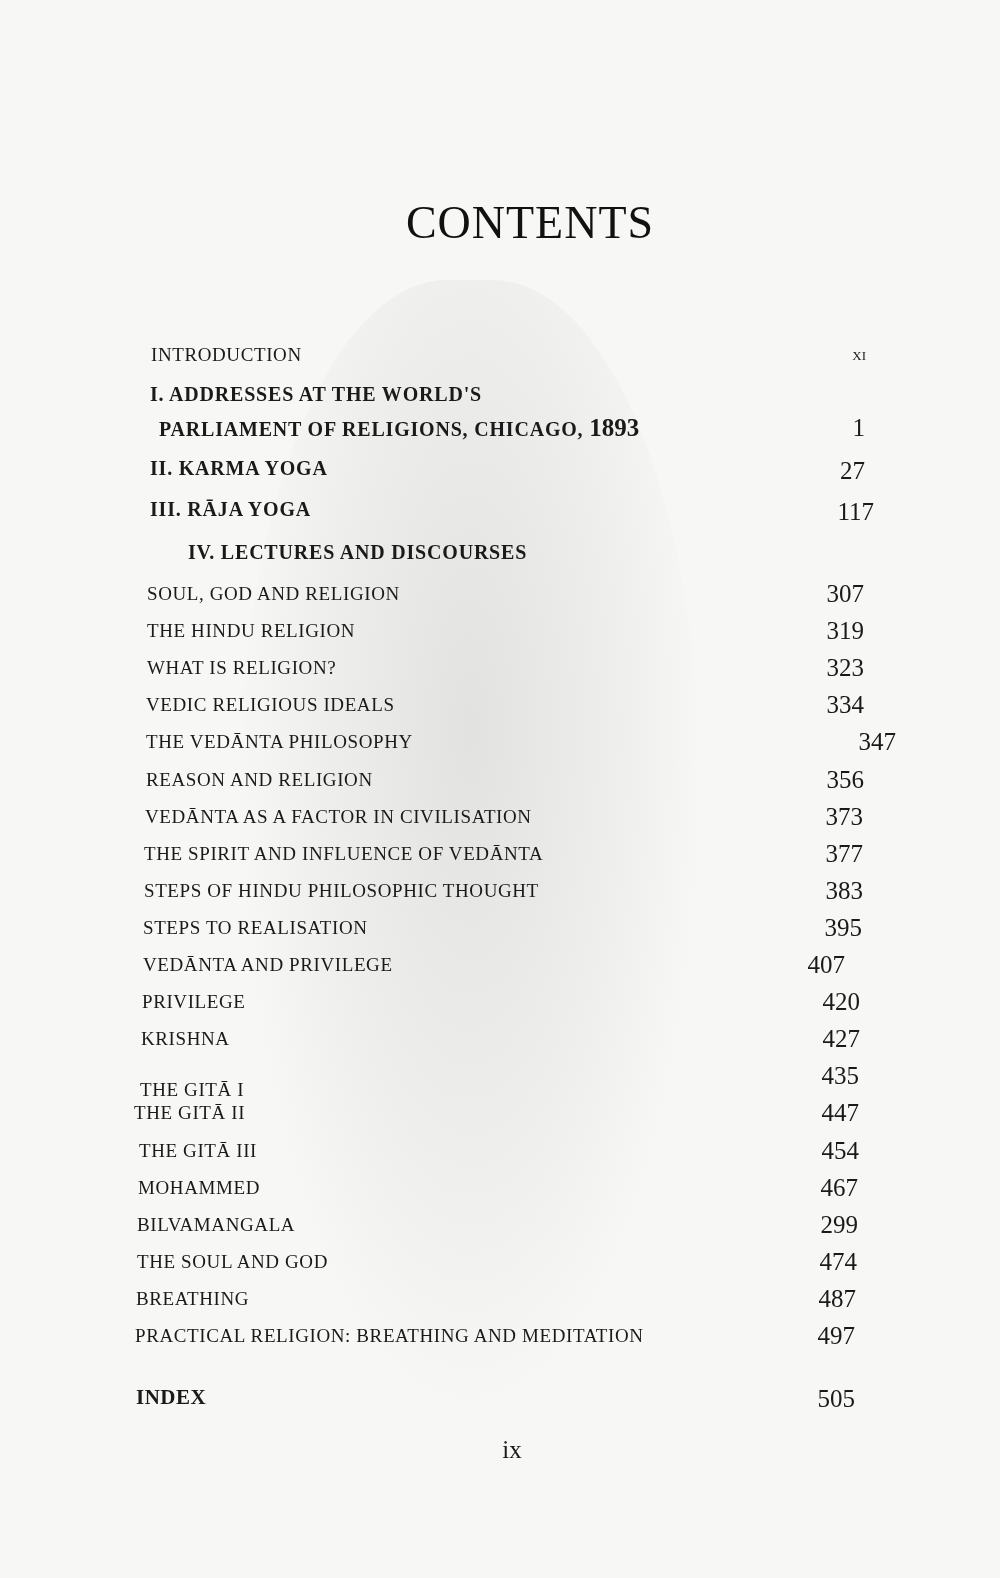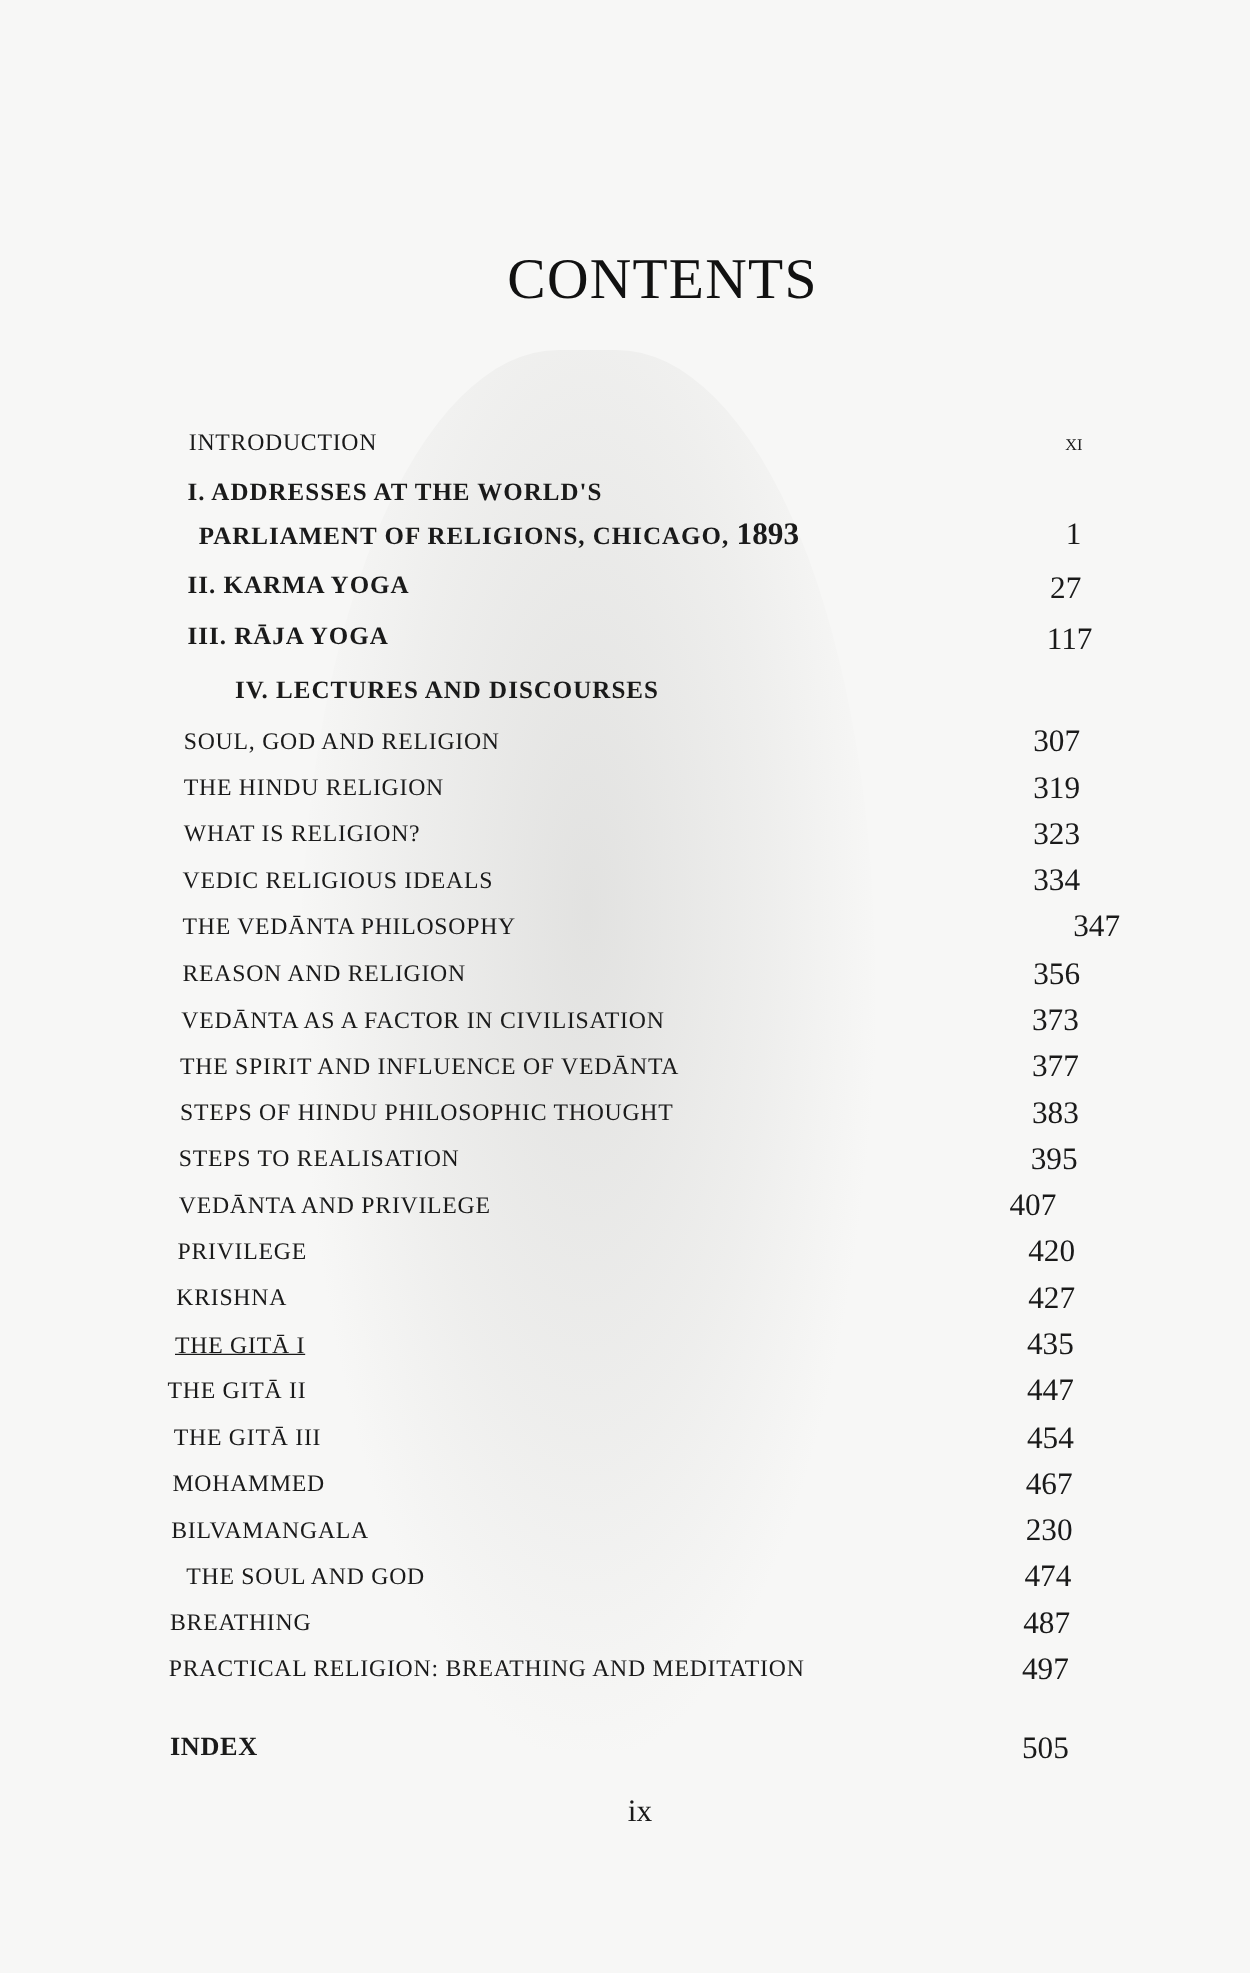--- a/index.html
+++ b/index.html
@@ -175,41 +175,41 @@
       </div>
       <div class="entry" style="top: 988.1px;">
         <span class="label" style="left: 142px; top: 3px;">PRIVILEGE</span>
         <span class="page" style="left: 740px;">420</span>
       </div>
       <div class="entry" style="top: 1025.2px;">
         <span class="label" style="left: 141px; top: 3px;">KRISHNA</span>
         <span class="page" style="left: 740px;">427</span>
       </div>
       <div class="entry" style="top: 1062.3px;">
-        <span class="label" style="left: 140px; top: 4px; text-decoration: underline;">THE GITĀ I</span>
+        <span class="label" style="left: 140px; top: 17px;">THE GITĀ I</span>
         <span class="page" style="left: 739px;">435</span>
       </div>
       <div class="entry" style="top: 1099.4px;">
         <span class="label" style="left: 134px; top: 3px;">THE GITĀ II</span>
         <span class="page" style="left: 739px;">447</span>
       </div>
       <div class="entry" style="top: 1136.5px;">
         <span class="label" style="left: 139px; top: 3px;">THE GITĀ III</span>
         <span class="page" style="left: 739px;">454</span>
       </div>
       <div class="entry" style="top: 1173.6px;">
         <span class="label" style="left: 138px; top: 3px;">MOHAMMED</span>
         <span class="page" style="left: 738px;">467</span>
       </div>
       <div class="entry" style="top: 1210.7px;">
         <span class="label" style="left: 137px; top: 3px;">BILVAMANGALA</span>
-        <span class="page" style="left: 738px;">230</span>
+        <span class="page" style="left: 738px;">299</span>
       </div>
       <div class="entry" style="top: 1247.8px;">
-        <span class="label" style="left: 149px; top: 3px; text-align: center;">THE SOUL AND GOD</span>
+        <span class="label" style="left: 137px; top: 3px; text-align: center;">THE SOUL AND GOD</span>
         <span class="page" style="left: 737px;">474</span>
       </div>
       <div class="entry" style="top: 1284.9px;">
         <span class="label" style="left: 136px; top: 3px;">BREATHING</span>
         <span class="page" style="left: 736px;">487</span>
       </div>
       <div class="entry" style="top: 1322px;">
         <span class="label" style="left: 135px; top: 3px;">PRACTICAL RELIGION: BREATHING AND MEDITATION</span>
         <span class="page" style="left: 735px;">497</span>
       </div>

